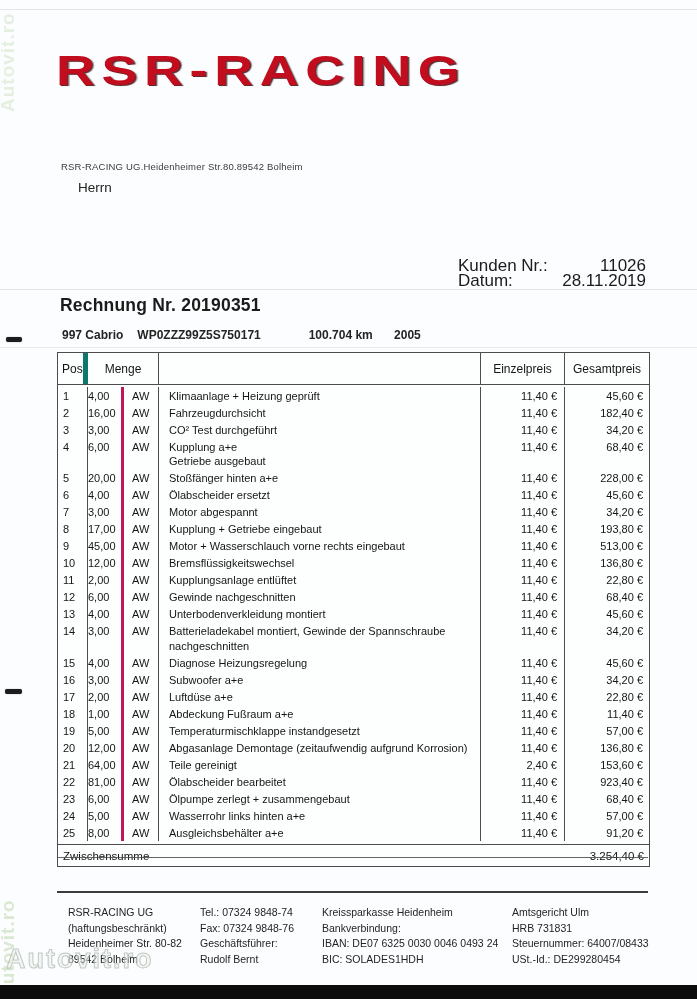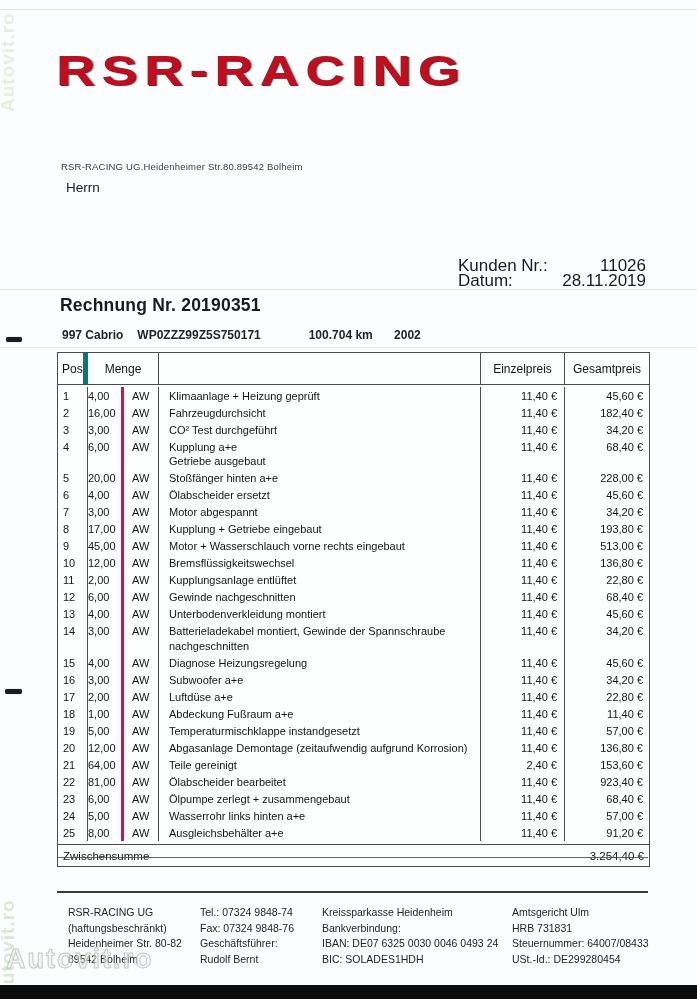--- a/index.html
+++ b/index.html
@@ -24,21 +24,21 @@
   .fm2{left:5px;top:689px;width:17px;height:5px;}
   
   .logo{
     position:absolute;left:56px;top:46px;
     font-size:49px;font-weight:700;letter-spacing:6px;white-space:nowrap;
     color:#c10d1d;
     transform:scale(1.10,0.86);transform-origin:left top;
     text-shadow:2px 2px 1px rgba(75,75,80,.55), 1px 1px 0 #7e0d15;
   }
   .sender-line{position:absolute;left:61px;top:161px;font-size:9.5px;color:#3c3c3c;letter-spacing:.2px;}
-  .salutation{position:absolute;left:66px;top:180px;font-size:13.5px;color:#222;}
+  .salutation{position:absolute;left:78px;top:180px;font-size:13.5px;color:#222;}
   
   .meta{position:absolute;left:458px;top:258px;width:188px;font-size:17px;}
   .meta-row{display:flex;justify-content:space-between;line-height:15px;}
   
   .doc-title{position:absolute;left:60px;top:295px;font-size:17.5px;font-weight:700;letter-spacing:.2px;}
   .vehicle{position:absolute;left:62px;top:328px;font-size:12px;font-weight:700;color:#242424;white-space:nowrap;}
   .vehicle span{display:inline-block;}
   .v-model{width:72px;}
   .v-vin{width:168px;}
   .v-km{width:82px;}
@@ -125,21 +125,21 @@
       <span>28.11.2019</span>
     </div>
   </div>
 
   <div class="doc-title">Rechnung Nr. 20190351</div>
 
   <div class="vehicle">
     <span class="v-model">997 Cabrio</span>
     <span class="v-vin">WP0ZZZ99Z5S750171</span>
     <span class="v-km">100.704 km</span>
-    <span class="v-year">2002</span>
+    <span class="v-year">2005</span>
   </div>
 
   <div class="inv-table">
     <div class="thead">
       <div class="th th-pos">Pos</div>
       <div class="th th-menge">Menge</div>
       <div class="th th-desc"></div>
       <div class="th th-ep">Einzelpreis</div>
       <div class="th th-gp">Gesamtpreis</div>
     </div>

